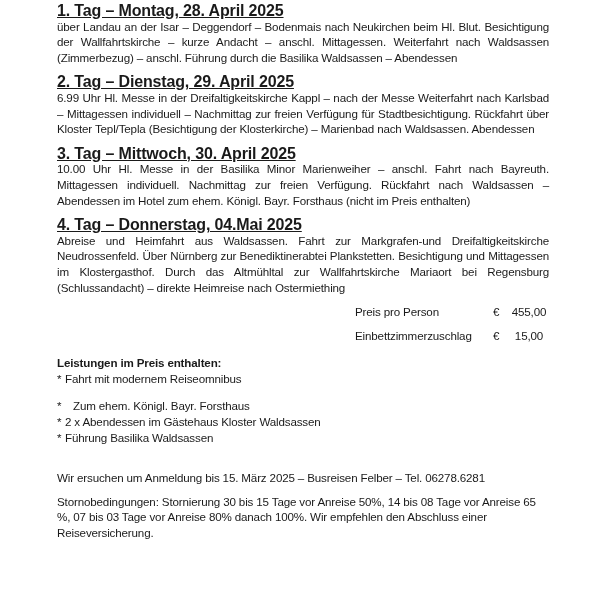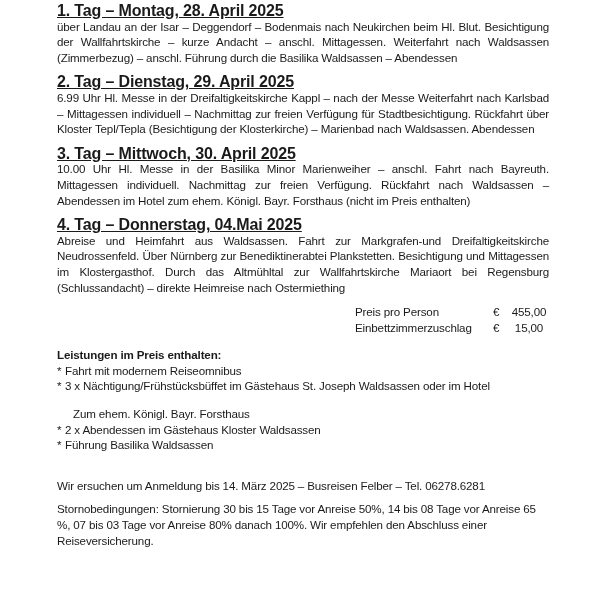--- a/index.html
+++ b/index.html
@@ -14,21 +14,21 @@
     }
     .day { margin-bottom: 9px; }
     .day-title {
       font-weight: bold; text-decoration: underline; display: block;
       font-size: 16px;
     }
     .depart { display: block; margin-bottom: 4px; }
     .para { text-align: justify; text-align-last: left; margin: 0; }
     .prices {
       margin-left: 298px; margin-top: 8px; margin-bottom: 12px;
-      display: grid; grid-template-columns: 138px 14px 44px; row-gap: 0;
+      display: grid; grid-template-columns: 138px 14px 44px; row-gap: 8px;
     }
     .prices .amt { text-align: center; }
     .incl-title { font-weight: bold; display: block; }
     .incl-list { list-style: none; margin: 0; padding: 0; }
     .incl-list li { position: relative; padding-left: 8px; }
     .incl-list li .star { position: absolute; left: 0; top: 0; }
     .cont { padding-left: 8px; display: block; margin-top: 12px; }
     .contact { margin-top: 25px; margin-bottom: 8px; }
     .storno { margin: 0; }
   </style>
@@ -68,30 +68,29 @@
 
   <div>
     <span class="incl-title">Leistungen im Preis enthalten:</span>
     <ul class="incl-list">
       <li>
         <span class="star">*</span>
         <span>Fahrt mit modernem Reiseomnibus</span>
       </li>
       <li>
         <span class="star">*</span>
-        <span>3 x Nächtigung/Frühstücksbüffet im Gästehaus St. Joseph Waldsassen oder im Hotel</span>
         <span class="cont">Zum ehem. Königl. Bayr. Forsthaus</span>
       </li>
       <li>
         <span class="star">*</span>
         <span>2 x Abendessen im Gästehaus Kloster Waldsassen</span>
       </li>
       <li>
         <span class="star">*</span>
         <span>Führung Basilika Waldsassen</span>
       </li>
     </ul>
   </div>
 
-  <p class="contact">Wir ersuchen um Anmeldung bis 14. März 2025 – Busreisen Felber – Tel. 06278.6281</p>
+  <p class="contact">Wir ersuchen um Anmeldung bis 15. März 2025 – Busreisen Felber – Tel. 06278.6281</p>
   <p class="storno">Stornobedingungen: Stornierung 30 bis 15 Tage vor Anreise 50%, 14 bis 08 Tage vor Anreise 65 %, 07 bis 03 Tage vor Anreise 80% danach 100%. Wir empfehlen den Abschluss einer Reiseversicherung.</p>
 
 </div>
 
 </body></html>

